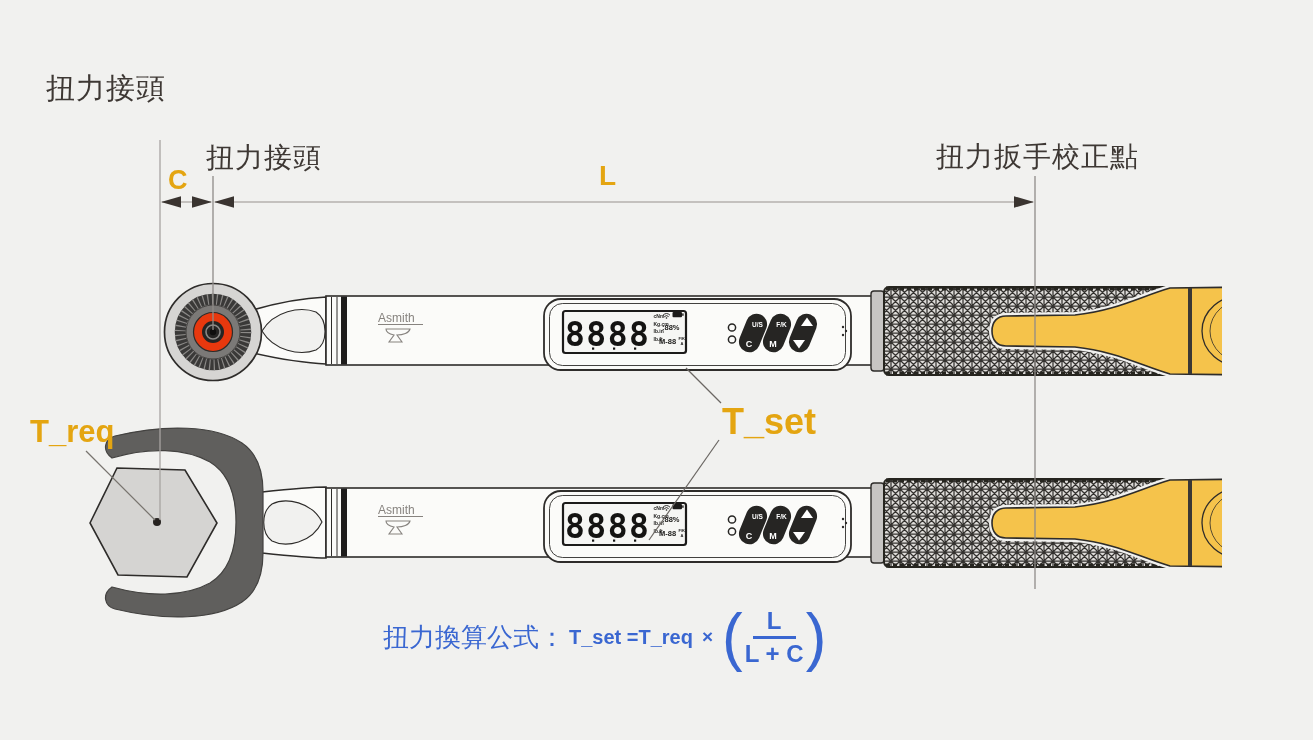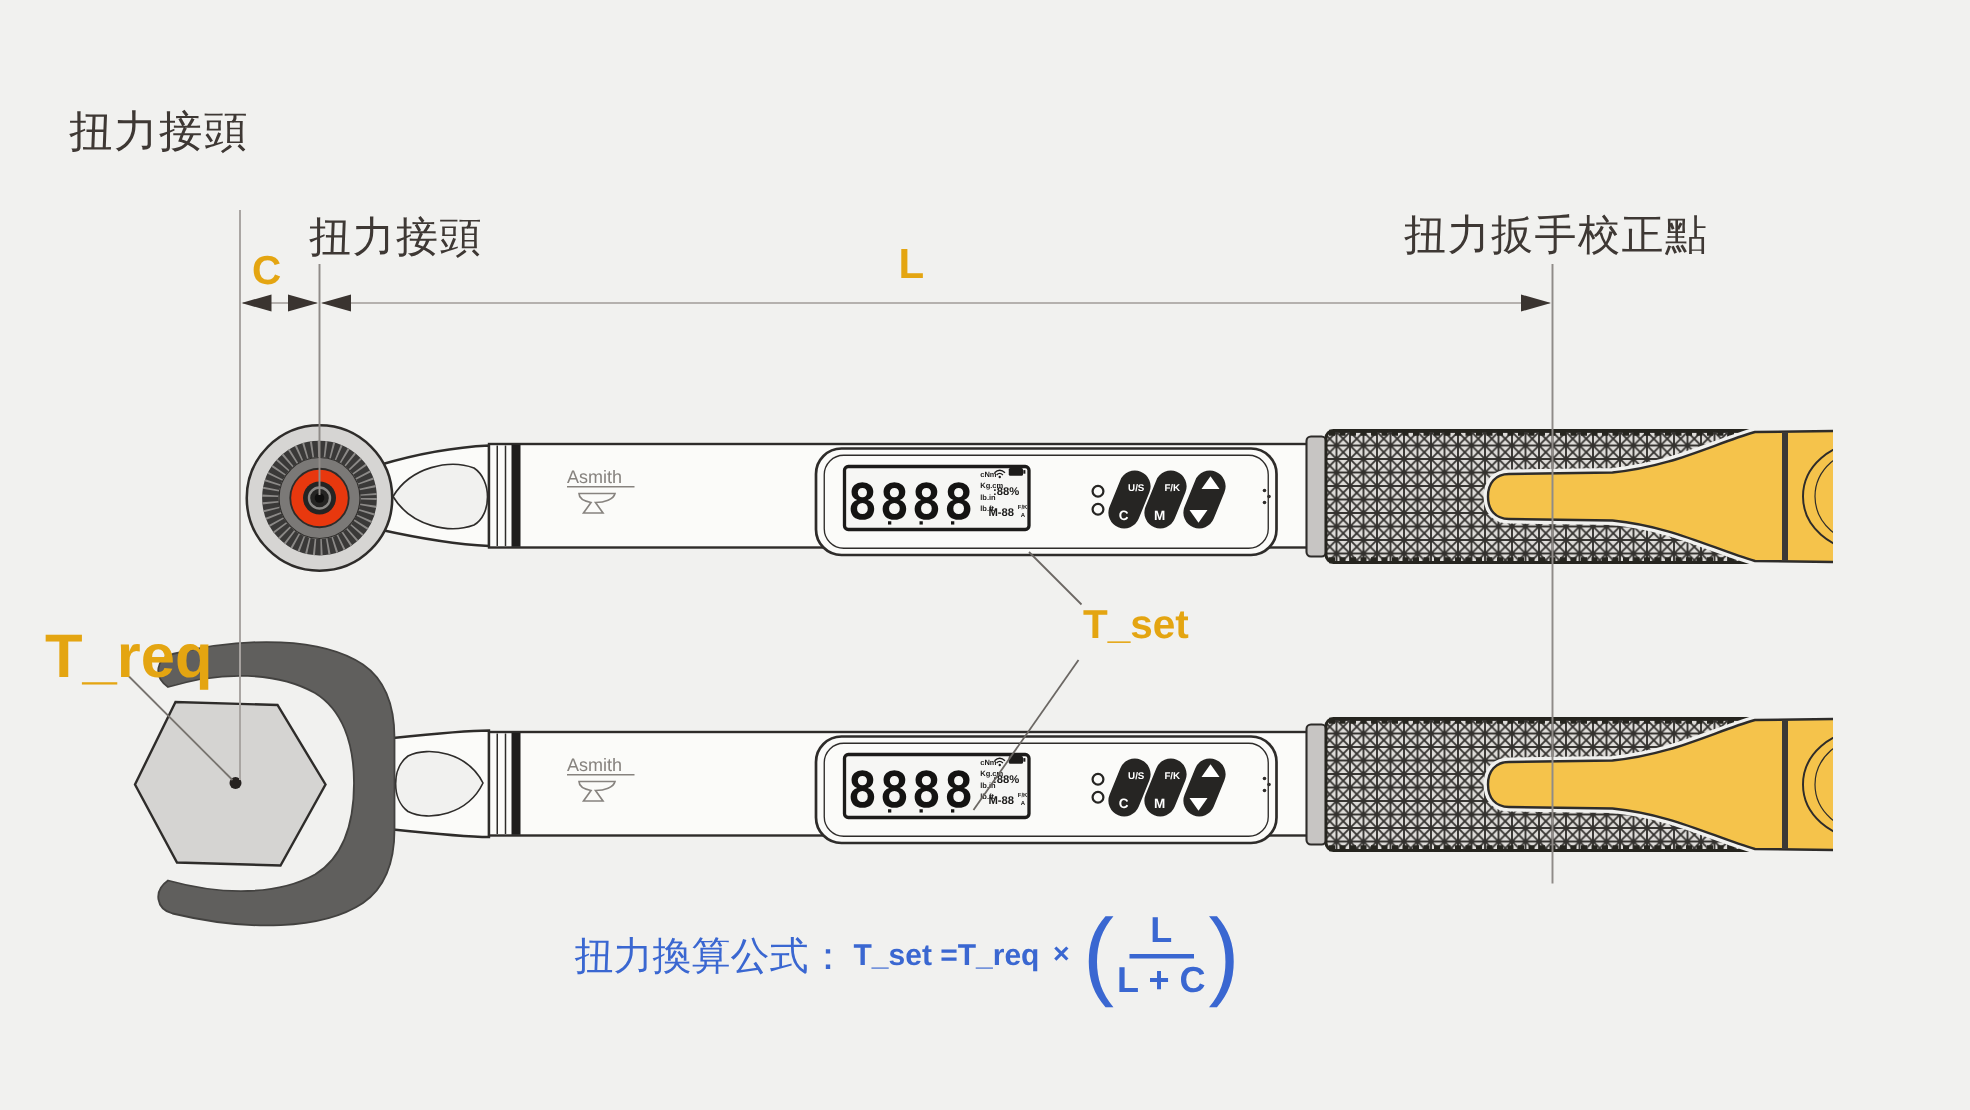--- a/index.html
+++ b/index.html
@@ -165,22 +165,22 @@
 </svg>
 
 <div class="lbl lbl-2line" style="left:46px;top:72px;font-size:29px;">
   <div>扭力接頭</div>
 </div>
 <div class="lbl" style="left:206px;top:139px;">扭力接頭</div>
 <div class="lbl" style="left:936px;top:138px;">扭力扳手校正點</div>
 
 <div class="gold" style="left:168px;top:165px;font-size:27px;">C</div>
 <div class="gold" style="left:599px;top:160px;font-size:28px;">L</div>
-<div class="gold" style="left:30px;top:414px;font-size:41px;">T_req</div>
-<div class="gold" style="left:722px;top:401px;font-size:27px;">T_set</div>
+<div class="gold" style="left:30px;top:414px;font-size:31px;">T_req</div>
+<div class="gold" style="left:722px;top:401px;font-size:36px;">T_set</div>
 
 <div class="formula">
   <span class="cjk">扭力換算公式：</span>
   <span class="lhs">T_set =T_req</span>
   <span class="times">×</span>
   <span class="paren">(</span>
   <span class="frac">
     <span class="num">L</span>
     <span class="den">L + C</span>
   </span>

